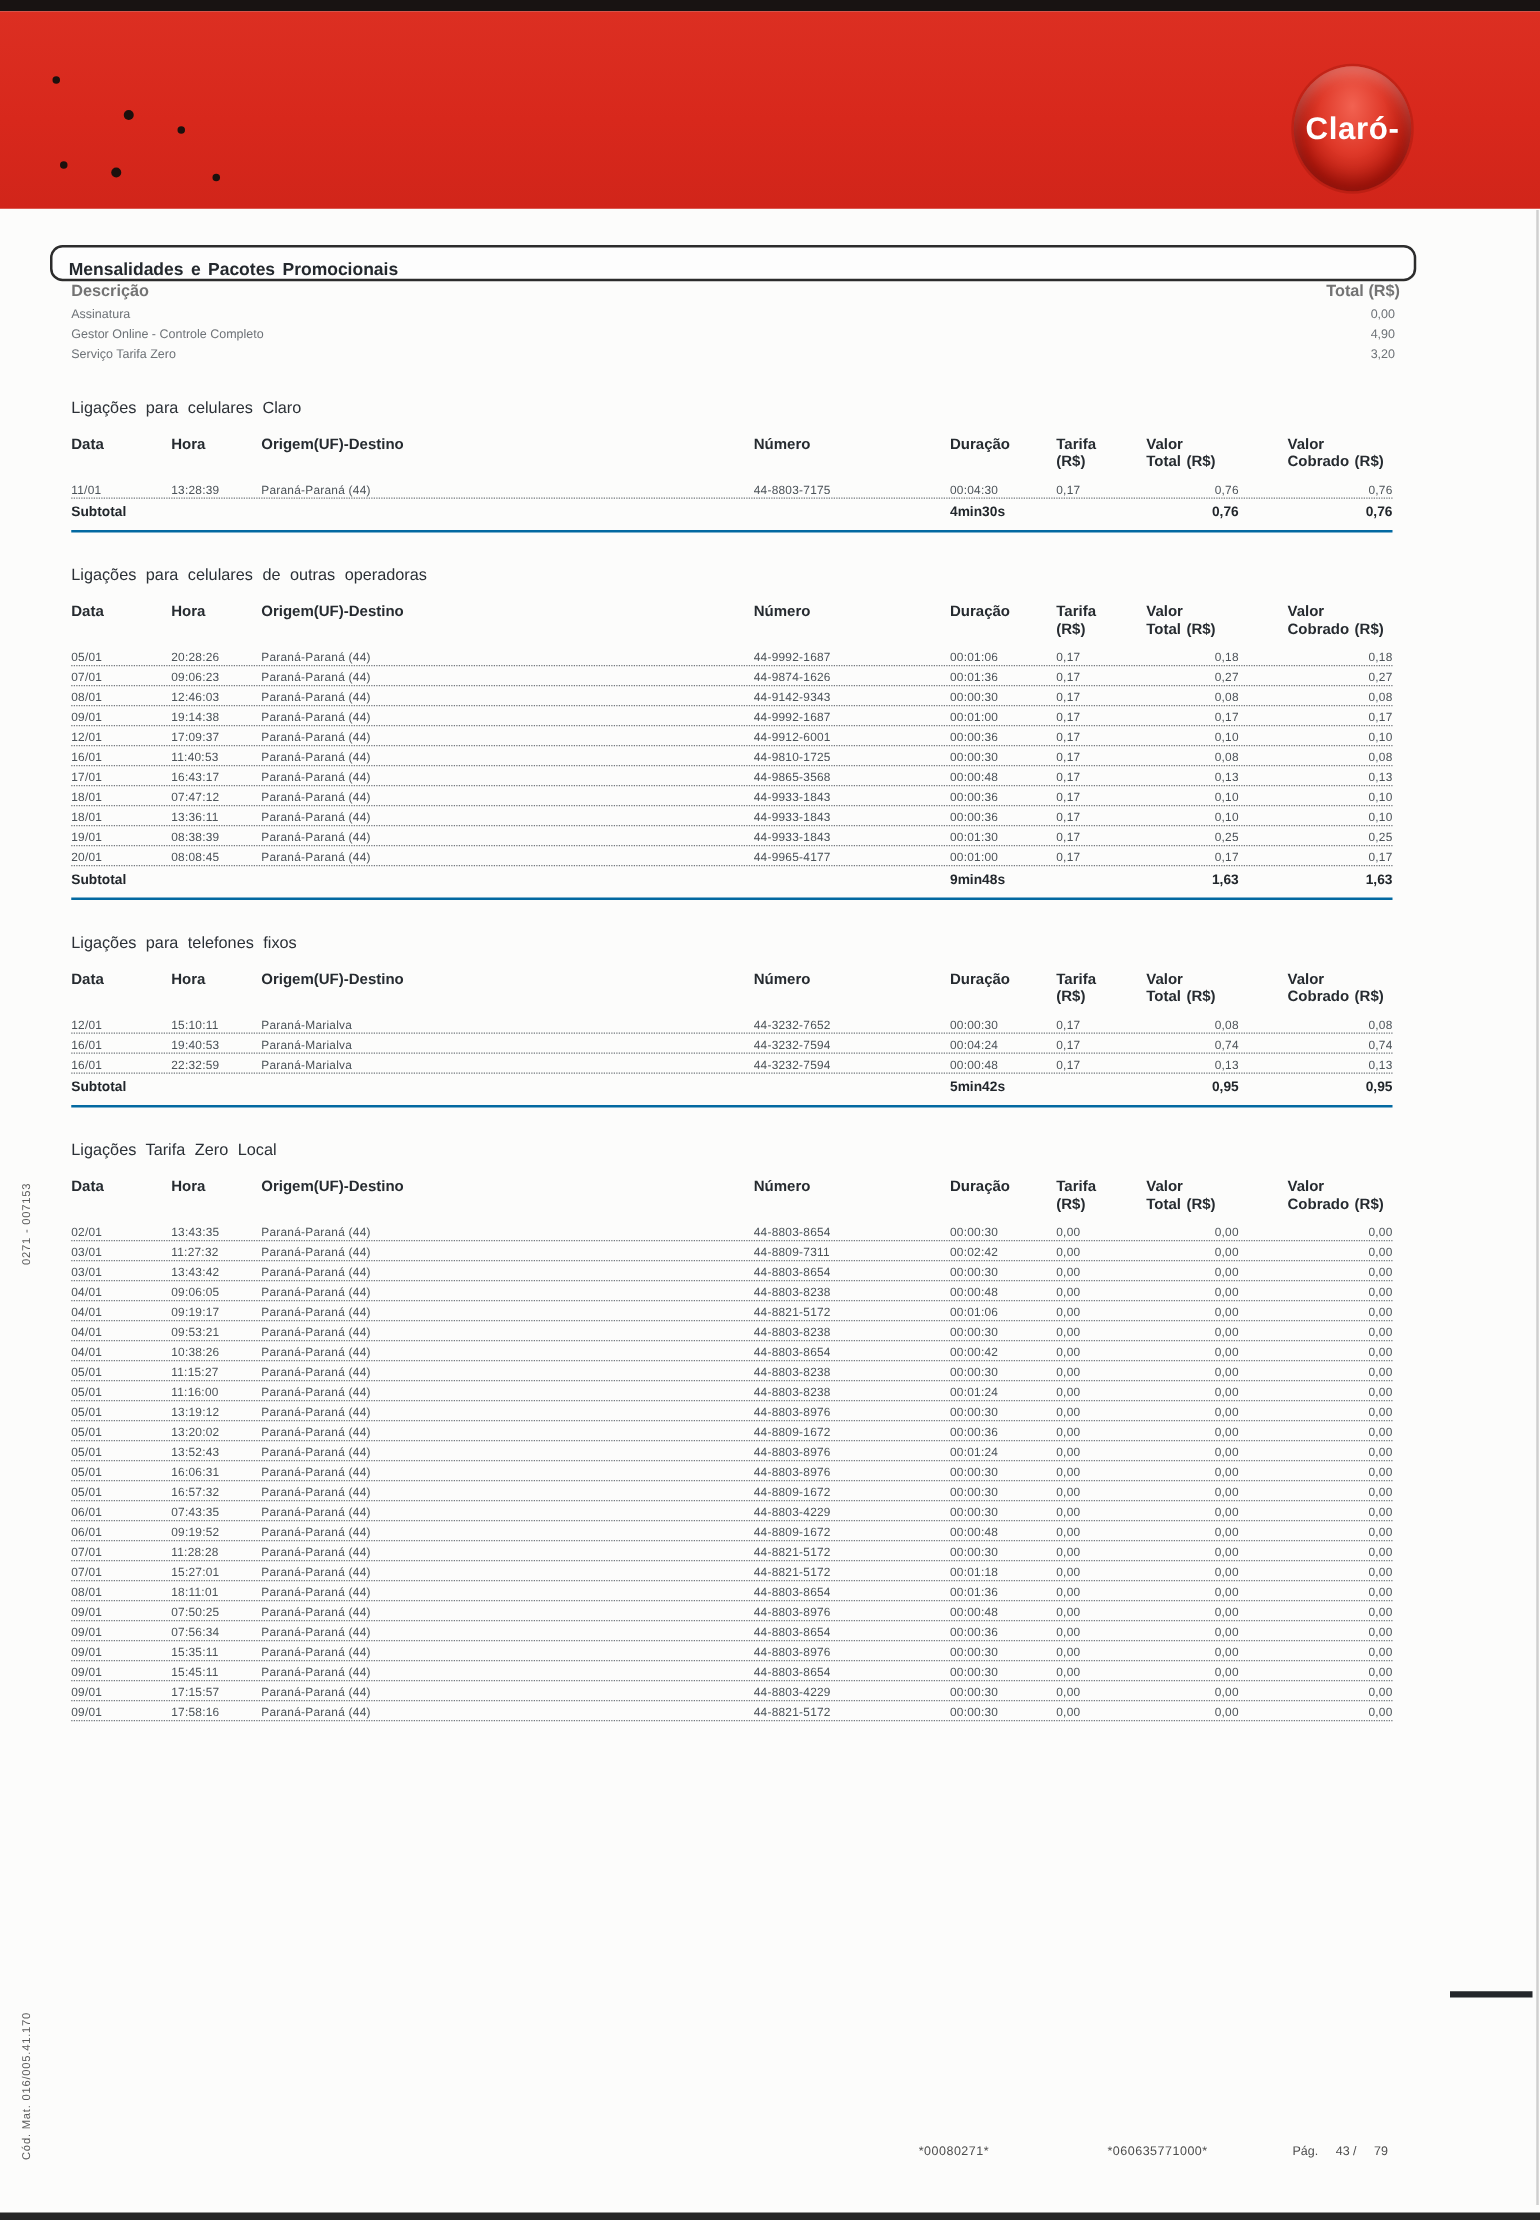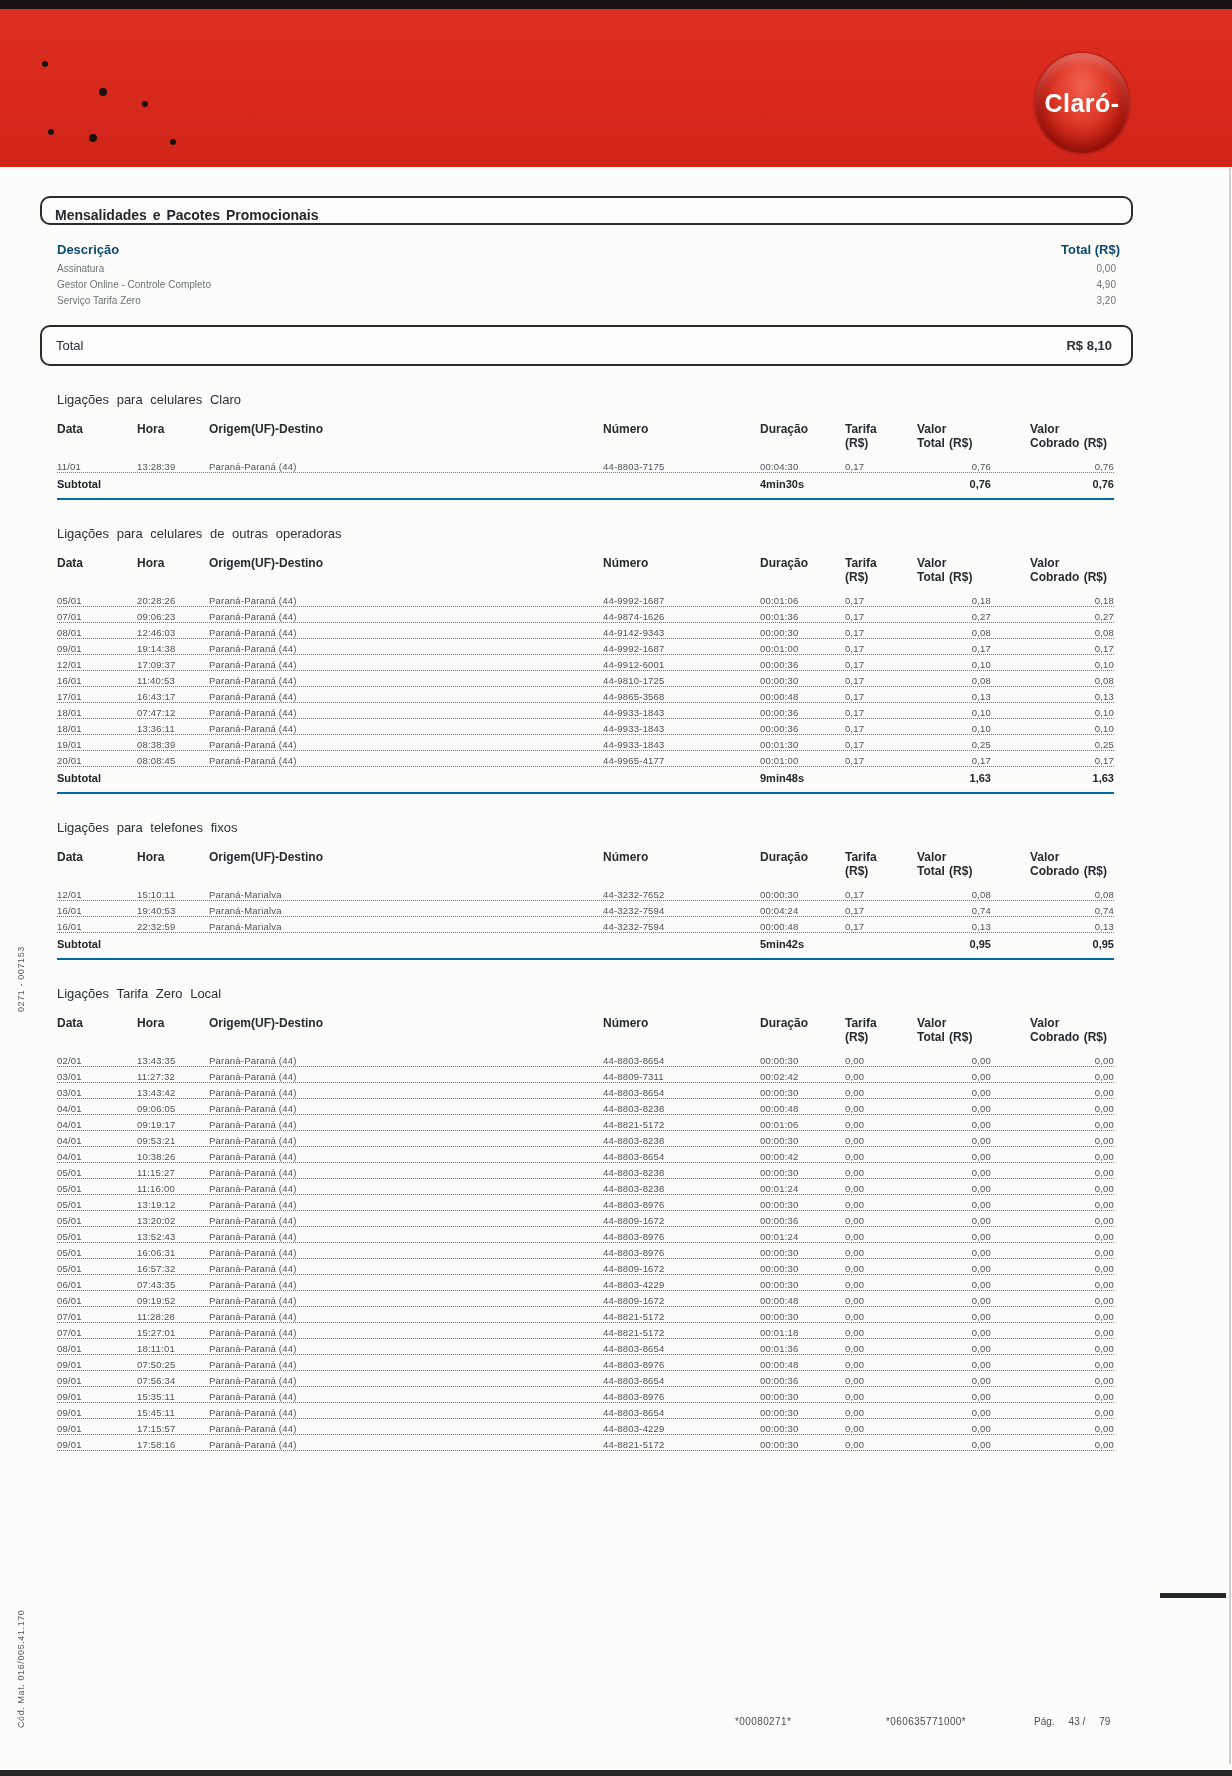--- a/index.html
+++ b/index.html
@@ -13,22 +13,22 @@
   .logo{position:absolute;top:44px;right:103px;width:94px;height:100px;border-radius:50%;
         background:radial-gradient(ellipse at 50% 32%,#f26251 0%,#e03a2a 38%,#b51408 75%,#930c03 100%);
         display:flex;align-items:center;justify-content:center;
         box-shadow:inset 0 -8px 16px rgba(80,0,0,.45),inset 0 6px 10px rgba(255,255,255,.28),0 0 0 2px rgba(150,20,10,.35);}
   .logo-text{color:#fff;font-size:25px;font-weight:bold;letter-spacing:.5px;}
   .content{margin:0 99px 0 40px;}
   .doc-title{margin:38px 0 0 17px;font-size:17px;font-weight:bold;color:#24292e;letter-spacing:.2px;word-spacing:2px;}
   .round-box{border:2px solid #2c2c2c;border-radius:10px;background:#fdfdfd;box-sizing:border-box;}
   .title-box{margin-top:29px;height:29px;display:flex;align-items:flex-end;padding-left:13px;
              font-size:14px;font-weight:bold;color:#23282d;word-spacing:2px;}
-  .mens-header{display:flex;justify-content:space-between;margin-top:17px;padding:0 13px 0 17px;
-               font-size:13px;font-weight:bold;color:#0c4a6e;}
+  .mens-header{display:flex;justify-content:space-between;padding:0 13px 0 17px;
+               font-size:13px;font-weight:bold;color:#737373;}
   .mens-items{margin-top:4px;padding:0 17px;font-size:10px;color:#6d7277;}
   .mens-item{display:flex;justify-content:space-between;line-height:16px;}
   .total-box{margin-top:16px;height:41px;display:flex;align-items:center;justify-content:space-between;
              padding:0 19px 0 14px;font-size:13px;color:#2a2f34;}
   .total-value{font-weight:600;}
   .section-title{margin:34px 0 0 17px;font-size:15.5px;font-weight:bold;color:#22272c;word-spacing:3px;}
   .call-table{margin-left:17px;width:1057px;}
   .tbl-subtitle{font-size:13px;color:#2b3036;margin:26px 0 15px;word-spacing:4px;}
   .tbl-header{display:flex;font-size:12px;font-weight:bold;color:#262b30;margin-bottom:7px;align-items:flex-start;word-spacing:1px;}
   .cell{flex:none;box-sizing:border-box;}
@@ -84,24 +84,20 @@
         <div class="mens-item">
           <div class="mi-desc">Gestor Online - Controle Completo</div>
           <div class="mi-val">4,90</div>
         </div>
         <div class="mens-item">
           <div class="mi-desc">Serviço Tarifa Zero</div>
           <div class="mi-val">3,20</div>
         </div>
       </div>
 
-    <div class="round-box total-box">
-      <span class="total-label">Total</span>
-      <span class="total-value">R$ 8,10</span>
-    </div>
 
 
     <div class="call-table">
         <div class="tbl-subtitle">Ligações para celulares Claro</div>
         <div class="tbl-header">
           <div class="cell c0">
             <div class="h1">Data</div>
           </div>
           <div class="cell c1">
             <div class="h1">Hora</div>

